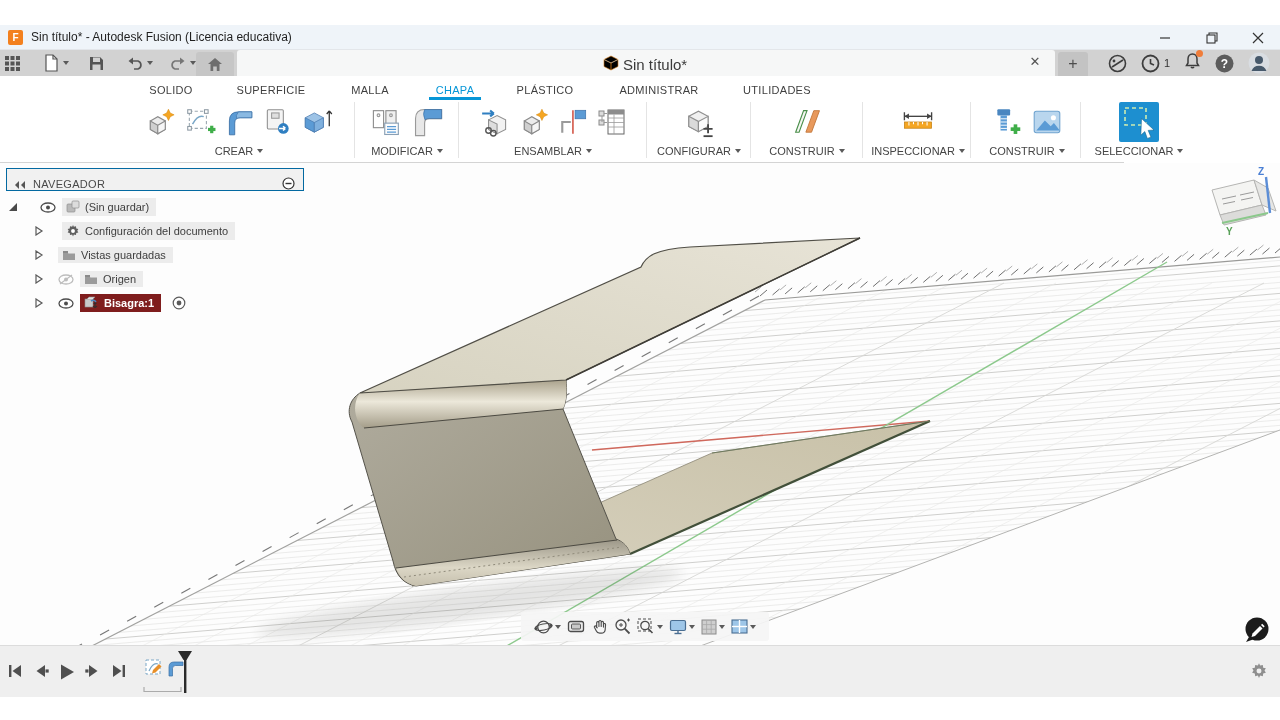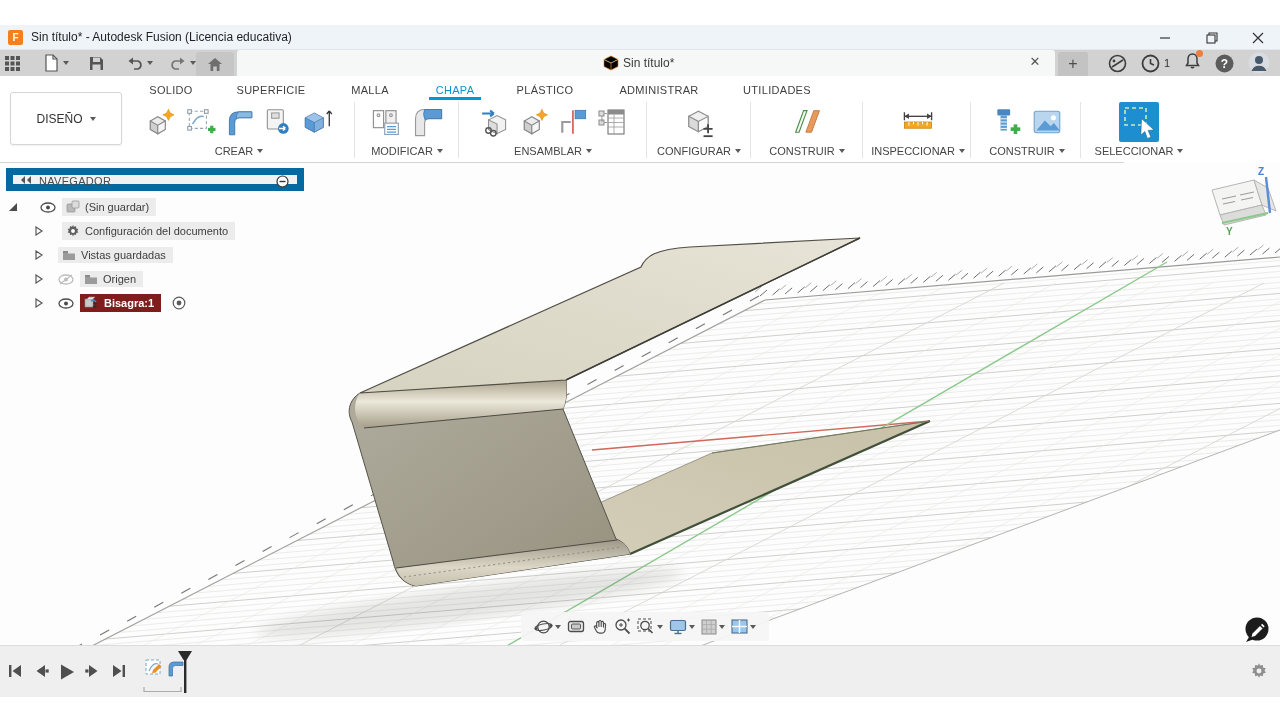--- a/index.html
+++ b/index.html
@@ -14,21 +14,21 @@
   .winctl { position:absolute; top:0; height:25px; width:46px; display:flex; align-items:center; justify-content:center; }
   .winctl svg { display:block; }
 
   
   .appbar { position:absolute; left:0; top:50px; width:1280px; height:26px; background:#d2d2d2; }
   .qat { position:absolute; left:0; top:0; height:26px; display:flex; align-items:center; }
   .qbtn { height:22px; display:flex; align-items:center; padding:0 5px; }
   .homebtn { position:absolute; left:196px; top:2px; width:38px; height:24px; background:#c6c6c6; border-radius:3px 3px 0 0; display:flex; align-items:center; justify-content:center; }
   .doctab { position:absolute; left:237px; top:0; width:818px; height:26px; background:#f6f7f7; border-radius:3px 3px 0 0; }
   .doctab-cube { position:absolute; left:366px; top:5px; }
-  .doctab-label { position:absolute; left:386px; top:6px; font-size:12px; color:#3a3a3a; }
+  .doctab-label { position:absolute; left:386px; top:6px; font-size:15px; color:#3a3a3a; }
   .doctab-close { position:absolute; right:12px; top:4px; font-size:13px; color:#555; width:16px; text-align:center; }
   .newtab { position:absolute; left:1058px; top:2px; width:30px; height:24px; background:#c3c3c3; border-radius:3px 3px 0 0; display:flex; align-items:center; justify-content:center; font-size:16px; color:#4d4d4d; }
   .appicons { position:absolute; right:0; top:0; height:26px; display:flex; align-items:center; gap:14px; padding-right:10px; }
   .jobcount { font-size:11px; color:#333; margin-left:-10px; }
 
   
   .ribbon { position:absolute; left:0; top:76px; width:1124px; height:87px; background:#ffffff; border-bottom:1px solid #d4d4d4; }
   .rtab { position:absolute; top:3px; height:22px; line-height:22px; transform:translateX(-50%); font-size:11px; color:#3f3f3f; letter-spacing:.3px; cursor:default; }
   .rtab.active { color:#0696d7; }
   .tab-underline { position:absolute; left:429px; top:21px; width:52px; height:3px; background:#0696d7; }
@@ -37,21 +37,21 @@
   .gicons { display:flex; align-items:center; justify-content:center; gap:7px; height:40px; }
   .glabel { margin-top:3px; font-size:11px; color:#454545; display:flex; align-items:center; justify-content:center; gap:4px; }
   .car { width:0; height:0; border-left:3.5px solid transparent; border-right:3.5px solid transparent; border-top:4px solid #5a5a5a; }
   .vsep { position:absolute; top:26px; height:56px; width:1px; background:#e4e4e4; }
 
   
   .canvas { position:absolute; left:0; top:163px; width:1280px; height:482px; background:#fdfdfd; overflow:hidden; }
   #scene { position:absolute; left:0; top:0; }
 
   
-  .navheader { position:absolute; left:6px; top:5px; width:298px; height:23px; background:#f1f1f1; border:7px solid #0369a1; display:flex; align-items:flex-start; font-size:11px; color:#4a4a4a; letter-spacing:.3px; }
+  .navheader { position:absolute; left:6px; top:5px; width:298px; height:23px; background:#f1f1f1; border:1px solid #0369a1; display:flex; align-items:flex-end; font-size:11px; color:#4a4a4a; letter-spacing:.3px; }
   .navrow { position:absolute; height:22px; display:flex; align-items:center; gap:6px; font-size:11px; color:#3d3d3d; }
   .chip { display:flex; align-items:center; gap:5px; background:#ececec; padding:2px 7px 2px 4px; }
   .chip.sel { background:#7f1d1d; color:#fff; font-weight:bold; }
 
   
   .navbar3d { position:absolute; left:521px; top:449px; width:248px; height:29px; background:rgba(245,245,245,.92); border-radius:3px; display:flex; align-items:center; justify-content:center; gap:6px; }
   .nbtn { display:flex; align-items:center; gap:2px; }
 
   
   .timeline { position:absolute; left:0; top:645px; width:1280px; height:52px; background:#efefef; border-top:1px solid #dcdcdc; }
@@ -185,24 +185,20 @@
   <div class="ribbon">
     <div class="rtab" style="left:171px">SOLIDO</div>
     <div class="rtab" style="left:271px">SUPERFICIE</div>
     <div class="rtab" style="left:370px">MALLA</div>
     <div class="rtab active" style="left:455px">CHAPA</div>
     <div class="rtab" style="left:545px">PLÁSTICO</div>
     <div class="rtab" style="left:659px">ADMINISTRAR</div>
     <div class="rtab" style="left:777px">UTILIDADES</div>
     <div class="tab-underline"></div>
 
-    <div class="wsbtn">
-      <span>DISEÑO</span>
-      <div class="car"></div>
-    </div>
 
     <div class="group" style="left:128px;width:222px">
       <div class="gicons">
         <svg width="32" height="32" viewBox="0 0 30 30">
             <path d="M5 14 l7 -4 7 4 v8 l-7 4 -7 -4 z" fill="#ececec" stroke="#8a8a8a"></path>
             <path d="M5 14 l7 4 v8 l-7 -4 z" fill="#cfcfcf" stroke="#8a8a8a"></path>
             <path d="M12 18 l7 -4 v8 l-7 4 z" fill="#f6f6f6" stroke="#8a8a8a"></path>
             <path d="M22 3 l1.7 3.6 3.6 1.7 -3.6 1.7 -1.7 3.6 -1.7 -3.6 -3.6 -1.7 3.6 -1.7 z" fill="#f5a623" stroke="#d8890f" stroke-width=".5"></path>
           </svg>
         <svg width="32" height="32" viewBox="0 0 30 30">

